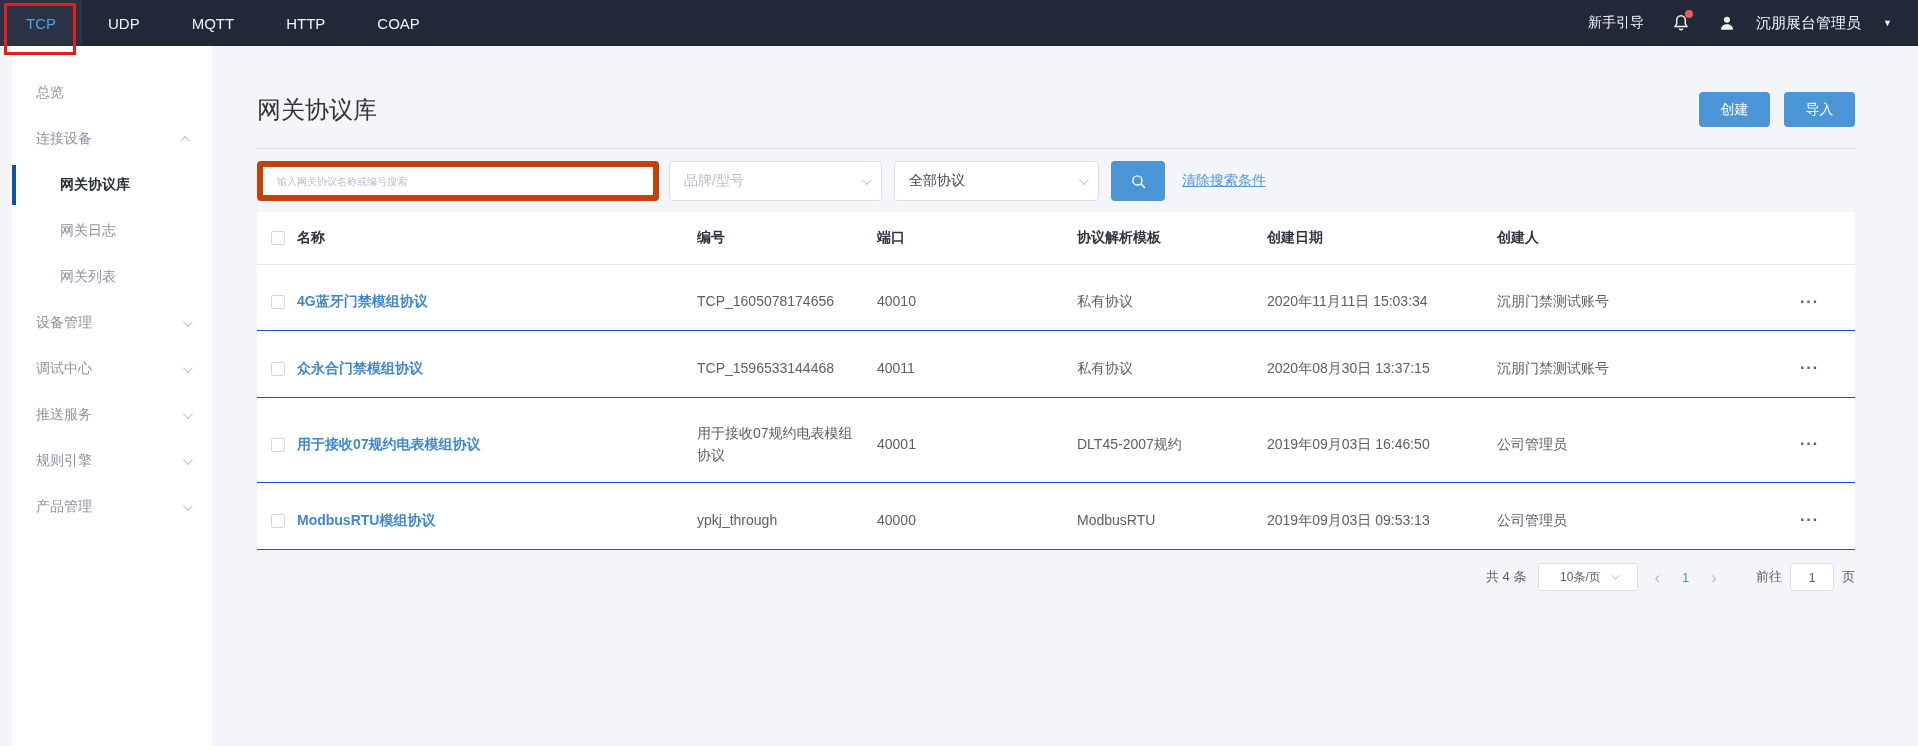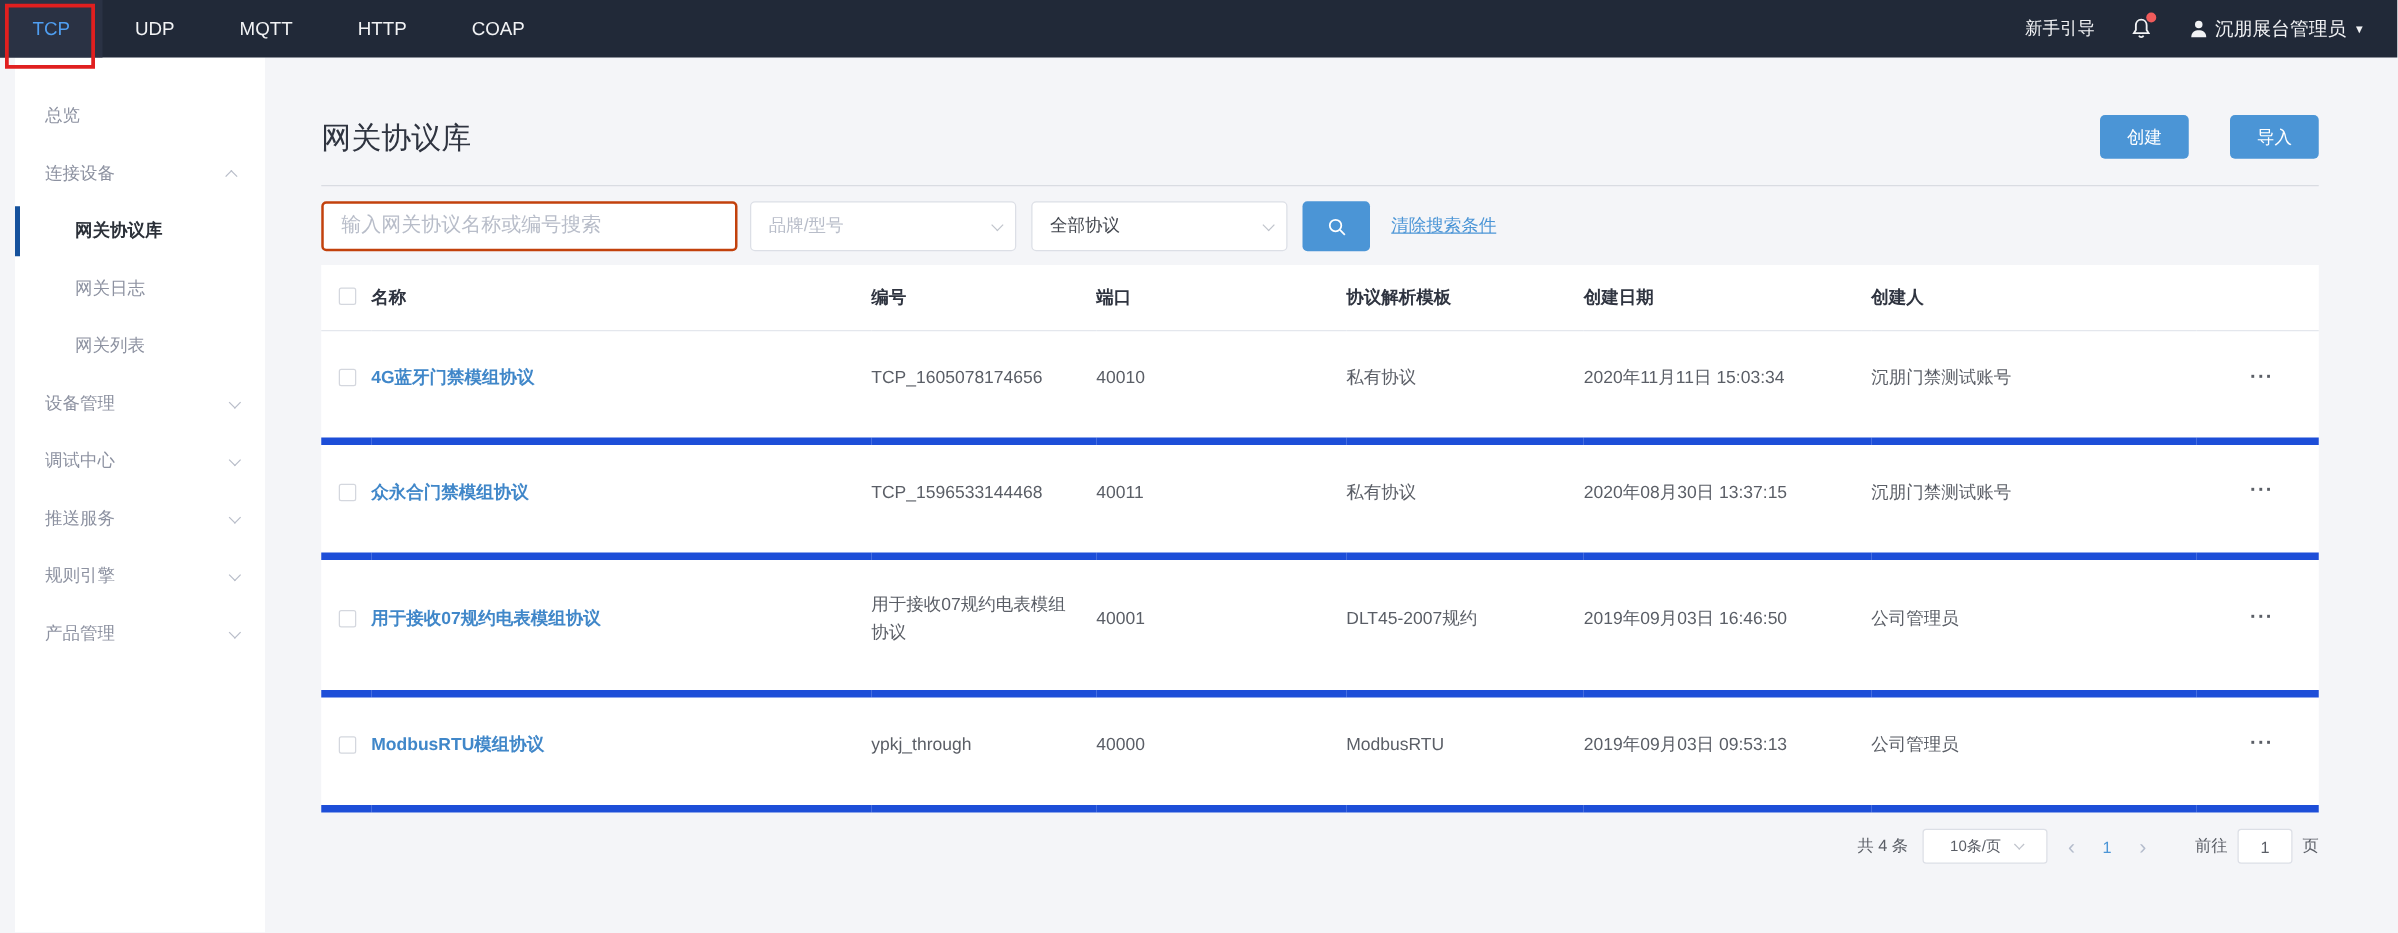--- a/index.html
+++ b/index.html
@@ -9,59 +9,59 @@
   
   .topbar { height:46px; background:#212938; display:flex; align-items:center; color:#fff; position:relative; z-index:5; }
   .tabs { display:flex; height:100%; }
   .tab { height:100%; display:flex; align-items:center; padding:0 26px; font-size:15px; color:#f2f3f5; cursor:pointer; }
   .tab.active { background:#2a3244; color:#4f9ef1; }
   .topbar-right { margin-left:auto; display:flex; align-items:center; gap:26px; padding-right:26px; }
   .guide-link { font-size:14px; color:#f2f3f5; cursor:pointer; }
   .bell-wrap { position:relative; width:22px; height:22px; cursor:pointer; }
   .bell-wrap svg { display:block; }
   .bell-badge { position:absolute; top:-2px; right:-1px; width:8px; height:8px; border-radius:50%; background:#f05b5b; }
-  .user-wrap { display:flex; align-items:center; gap:4px; cursor:pointer; font-size:15px; color:#f2f3f5; }
+  .user-wrap { display:flex; align-items:center; gap:20px; cursor:pointer; font-size:15px; color:#f2f3f5; }
   .caret-down { font-size:9px; color:#f2f3f5; margin-left:2px; }
 
   
   .annotation-box { position:absolute; left:4px; top:3px; width:72px; height:52px; border:3px solid #e01f1f; z-index:20; pointer-events:none; }
 
   
   .sidebar { position:absolute; left:12px; top:46px; bottom:0; width:200px; background:#ffffff; padding-top:24px; }
   .side-item { height:46px; display:flex; align-items:center; padding:0 22px 0 24px; font-size:14px; color:#8d92a1; cursor:pointer; position:relative; }
   .side-item[data-v="sub"] { padding-left:48px; }
   .side-item.active { color:#2b3038; font-weight:bold; }
   .side-item.active::before { content:""; position:absolute; left:0; top:3px; bottom:3px; width:4px; background:#15519c; }
   .chev { margin-left:auto; width:7px; height:7px; border-right:1.5px solid #b8bdc9; border-bottom:1.5px solid #b8bdc9; transform:rotate(45deg) translateY(-2px); }
   .chev[data-v="up"] { transform:rotate(-135deg) translateY(-2px); }
 
   
   .main { position:absolute; left:200px; top:46px; right:0; bottom:0; padding:0 63px 0 57px; }
   .page-head { margin-top:46px; display:flex; align-items:center; justify-content:space-between; }
   .page-title { font-size:24px; color:#2f3440; font-weight:400; }
-  .head-buttons { display:flex; gap:33px;align-items:flex-end; }
+  .head-buttons { display:flex; gap:14px;align-items:flex-end; }
   .btn-primary { min-width:71px; height:35px; background:#4b95d6; color:#fff; font-size:14px; border:none; border-radius:4px; cursor:pointer; font-family:inherit; }
   .title-divider { height:1px; background:#d9dce2; margin-top:21px; }
 
   
   .search-row { margin-top:12px; display:flex; align-items:center; }
-  .search-input { width:333px; height:40px; border:2px solid #c2410c; border-radius:4px; background:#fff; padding:0 14px; font-size:16px; color:#333; outline:none; font-family:inherit; }
+  .search-input { width:402px; height:40px; border:6px solid #c2410c; border-radius:4px; background:#fff; padding:0 14px; font-size:10px; color:#333; outline:none; font-family:inherit; }
   .search-input::placeholder { color:#b8bdc9; }
   .select-box { height:40px; border:1px solid #dcdfe6; border-radius:4px; background:#fff; display:flex; align-items:center; padding:0 12px 0 14px; font-size:14px; cursor:pointer; }
   .select-brand { width:213px; margin-left:10px; color:#b8bdc9; }
   .select-protocol { width:205px; margin-left:12px; color:#42464e; }
   .select-chev { margin-left:auto; width:7px; height:7px; border-right:1.5px solid #c0c4cc; border-bottom:1.5px solid #c0c4cc; transform:rotate(45deg) translateY(-2px); }
   .search-btn { width:54px; height:40px; margin-left:12px; background:#4b95d6; border:none; border-radius:4px; cursor:pointer; display:flex; align-items:center; justify-content:center; }
   .clear-link { margin-left:17px; font-size:14px; color:#4b95d6; text-decoration:underline; cursor:pointer; }
 
   
   .table-wrap { margin-top:11px; background:#fff; }
   table { width:100%; border-collapse:collapse; table-layout:fixed; }
   thead td { height:52px; font-size:14px; font-weight:bold; color:#2f3440; border-bottom:1px solid #e4e7ed;font-family:Liberation Mono, monospace; }
-  tbody td { font-size:14px; color:#5a5e66; border-bottom:6px solid #1d4ed8; padding-top:24px; padding-bottom:36px; line-height:1.6; }
+  tbody td { font-size:14px; color:#5a5e66; border-bottom:1px solid #1d4ed8; padding-top:24px; padding-bottom:16px; line-height:1.6; }
   td.cell-pad { padding-right:14px; }
   .cb { width:14px; height:14px; border:1px solid #d4d7de; border-radius:2px; background:#fff; display:inline-block; vertical-align:middle; cursor:pointer; }
   td.col-check-cell { padding-left:14px; }
   .name-link { color:#4087c9; font-weight:bold; cursor:pointer; }
   .more-dots { color:#5a5e66; font-size:16px; letter-spacing:1px; cursor:pointer; font-weight:bold; }
   td.actions-cell { text-align:right; padding-right:36px; }
 
   
   .pager { margin-top:13px; display:flex; align-items:center; justify-content:flex-end; font-size:13px; color:#5a5e66; gap:8px; }
   .pager-total { margin-right:4px; }

